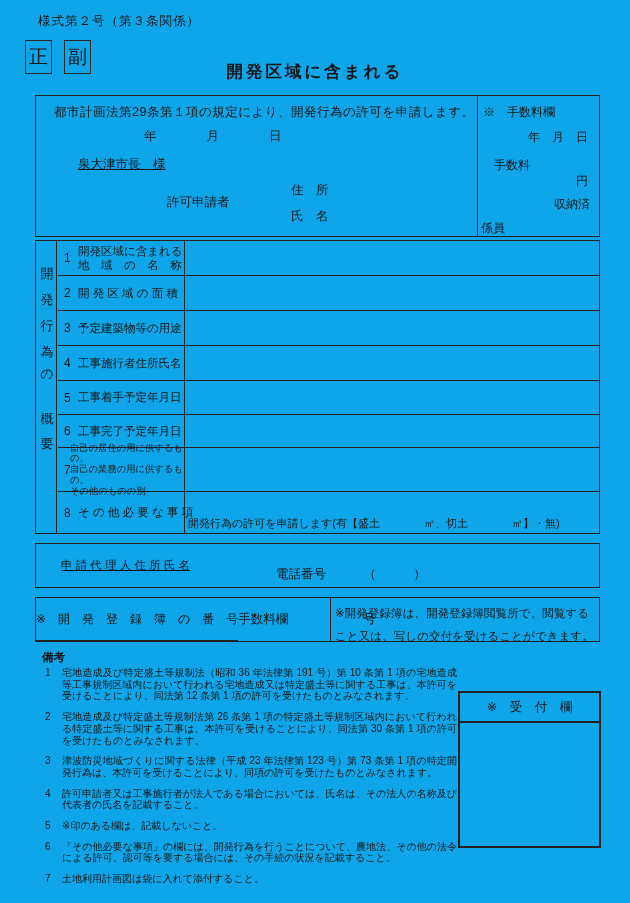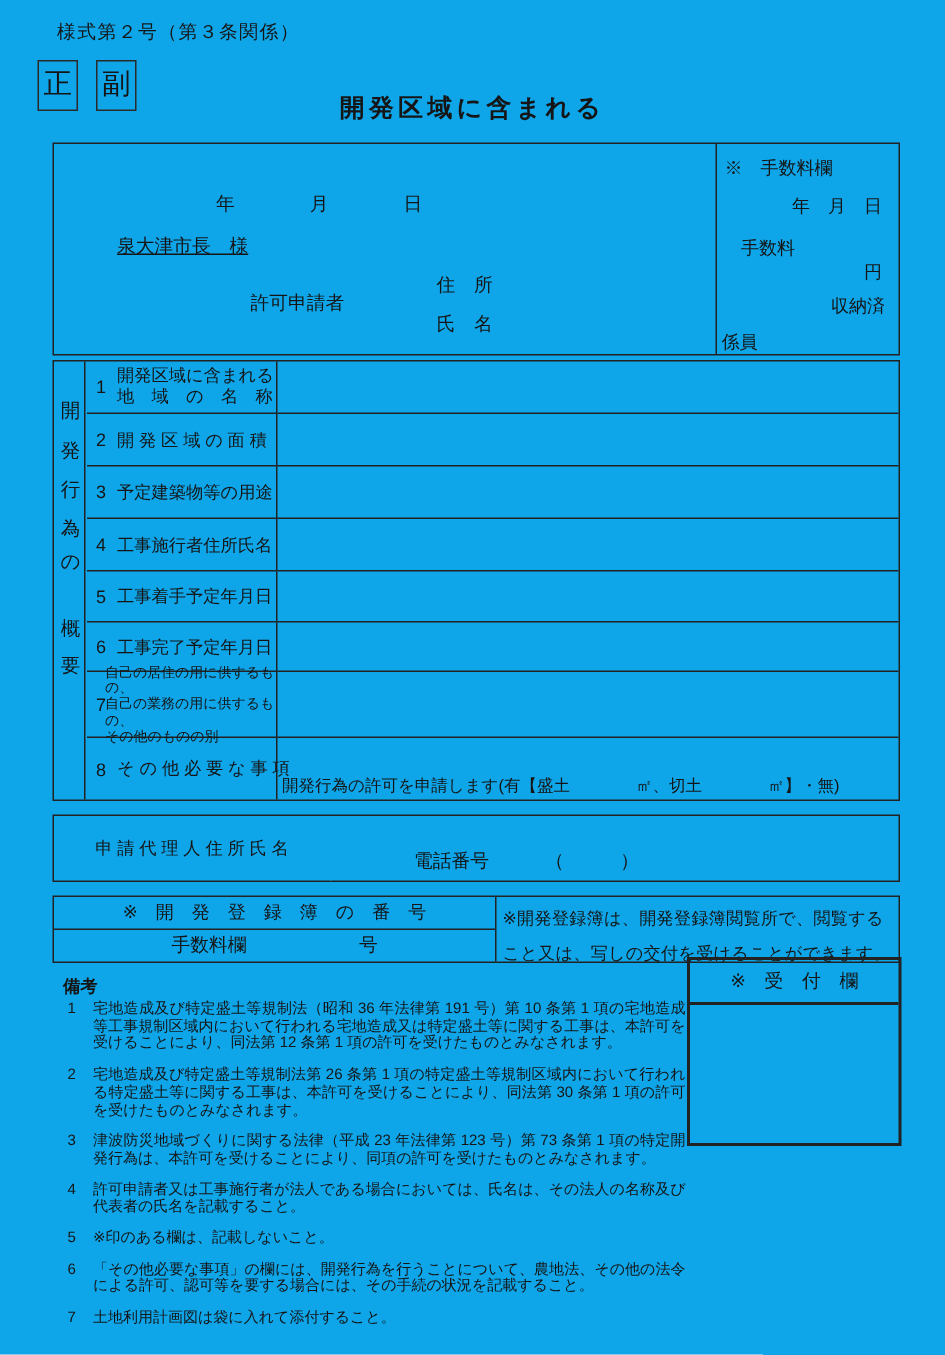--- a/index.html
+++ b/index.html
@@ -68,32 +68,32 @@
   .ov-text.pre { white-space:pre-line; line-height:14px; }
   .ov-text.tiny { font-size:9.3px; line-height:10.8px; white-space:pre-line; margin-left:12px; }
   .ov-note { position:absolute; left:3px; bottom:2px; font-size:11px; white-space:nowrap; }
 
   
   .agent-box {
     position:absolute; left:35px; top:543px; width:565px; height:45px;
     border:1px solid #222; display:flex;
   }
   .agent-label {
-    width:185px; border-right:1px solid #0ea5e9; display:flex; align-items:center;
-    justify-content:center; font-size:11.5px; white-space:pre;
+    width:185px; border-right:6px solid #0ea5e9; display:flex; align-items:center;
+    justify-content:center; font-size:11.5px; white-space:pre;text-decoration:underline;
   }
   .agent-value { position:relative; flex:1; }
   .phone-line { position:absolute; left:55px; bottom:4px; font-size:12.5px; white-space:pre; }
 
   
   .registry-box {
     position:absolute; left:35px; top:597px; width:565px; height:45px;
     border:1px solid #222; display:flex;
   }
-  .registry-left { width:295px; border-right:1px solid #222; display:flex; flex-direction:column; }
+  .registry-left { width:295px; border-right:1px solid #222; display:flex; flex-direction:row; }
   .registry-num-label {
     flex:1; border-bottom:1px solid #222; display:flex; align-items:center;
     justify-content:center; font-size:12px; white-space:pre;
   }
   .registry-num-value {
     flex:1; display:flex; align-items:center; justify-content:center;
     font-size:12.5px; white-space:pre;
   }
   .registry-note {
     flex:1; font-size:11.4px; line-height:23px; padding:4px 3px 0 4px; letter-spacing:0.2px;
@@ -101,40 +101,41 @@
 
   
   .remarks-title { position:absolute; left:42px; top:650px; font-size:11.5px; font-weight:bold; }
   .notes { position:absolute; left:45px; top:667px; width:412px; }
   .note { display:flex; margin-bottom:9px; }
   .note-num { width:17px; flex:0 0 17px; font-size:10px; line-height:11.7px; }
   .note-text { flex:1; font-size:10px; line-height:11.7px; text-align:justify; }
 
   
   .reception-box {
-    position:absolute; left:458px; top:638px; width:143px; height:126px;
+    position:absolute; left:458px; top:691px; width:143px; height:157px;
     border:2px solid #222;
   }
   .reception-header {
     height:30px; border-bottom:2px solid #222; display:flex; align-items:center;
     justify-content:center; font-size:12.5px; white-space:pre;
   }
 </style>
 </head>
 <body>
 
 <div class="page">
 
   <div class="form-no serif">様式第２号（第３条関係）</div>
   <div class="stamp stamp-sei serif">正</div>
   <div class="stamp stamp-fuku serif">副</div>
   <div class="title">開発区域に含まれる</div>
 
   <div class="header-box">
     <div class="header-left">
+      <div class="decl">都市計画法第29条第１項の規定により、開発行為の許可を申請します。</div>
       <div class="hdate">年　　　　月　　　　日</div>
       <div class="addressee">泉大津市長　様</div>
       <div class="applicant">許可申請者</div>
       <div class="addr-lbl">住　所</div>
       <div class="name-lbl">氏　名</div>
     </div>
     <div class="header-fee">
       <div class="fee-title">※　手数料欄</div>
       <div class="fee-date">年　月　日</div>
       <div class="fee-label">手数料</div>

